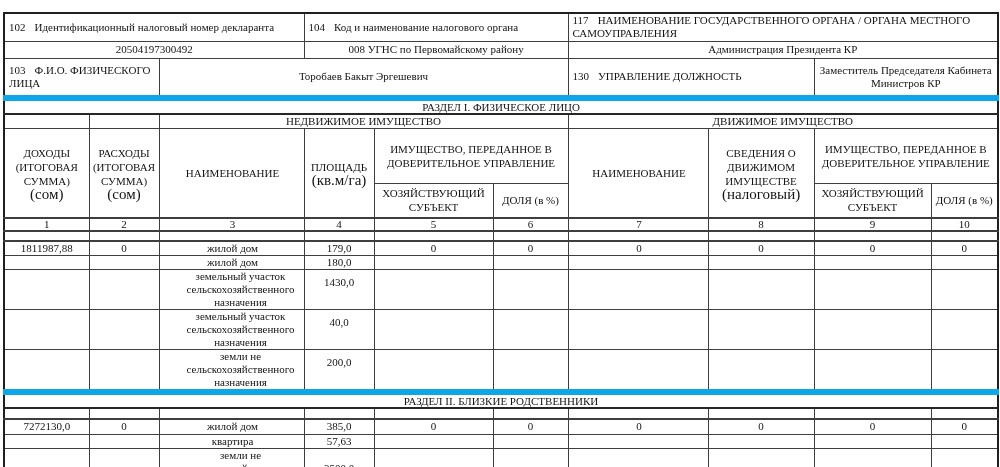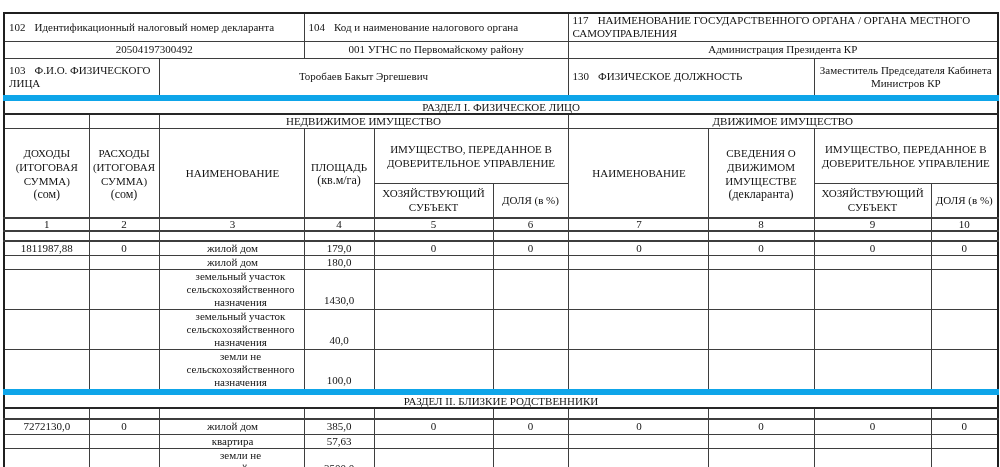--- a/index.html
+++ b/index.html
@@ -25,30 +25,30 @@
     line-height: 13px;
     padding: 0 2px;
     text-align: center;
     vertical-align: middle;
     overflow: hidden;
     word-wrap: break-word;
   }
   td.left { text-align: center; padding-left: 4px; }
   td.lbl  { text-align: left; padding-left: 4px; }
   span.code { margin-right: 9px; }
-  span.note { display: block; font-size: 12px; line-height: 12px; }
+  span.note { display: block; font-size: 15px; line-height: 12px; }
   td.hdr { line-height: 14px; margin-left: 21px; }
   tr.band td {
     border-top: 6px solid #0ea5e9;
     border-bottom: 2px solid #262626;
     line-height: 12px;
   }
   tr.numrow td { border-top-width: 2px; border-bottom-width: 2px; line-height: 11px; }
   tr.firstdata td { border-top-width: 2px; margin-left: 17px; }
-  td.vb { vertical-align: bottom; padding-bottom: 2px; }
+  td.vb { vertical-align: bottom; padding-bottom: 20px; }
   tr.mlrow td.left { vertical-align: middle; padding-left: 20px; }
 </style>
 </head>
 <body>
 
 <table class="decl">
   <colgroup>
     <col style="width:85px">
       <col style="width:70px">
       <col style="width:145px">
@@ -68,30 +68,30 @@
     </td>
     <td colspan="3" class="lbl">
       <span class="code">104</span><span>Код и наименование налогового органа</span>
     </td>
     <td colspan="4" class="lbl">
       <span class="code">117</span><span>НАИМЕНОВАНИЕ ГОСУДАРСТВЕННОГО ОРГАНА / ОРГАНА МЕСТНОГО САМОУПРАВЛЕНИЯ</span>
     </td>
   </tr>
   <tr style="height:17px">
     <td colspan="3">20504197300492</td>
-    <td colspan="3">001 УГНС по Первомайскому району</td>
+    <td colspan="3">008 УГНС по Первомайскому району</td>
     <td colspan="4">Администрация Президента КР</td>
   </tr>
   <tr style="height:40px">
     <td colspan="2" class="lbl">
       <span class="code">103</span><span>Ф.И.О. ФИЗИЧЕСКОГО ЛИЦА</span>
     </td>
     <td colspan="4">Торобаев Бакыт Эргешевич</td>
     <td colspan="2" class="lbl">
-      <span class="code">130</span><span>ФИЗИЧЕСКОЕ ДОЛЖНОСТЬ</span>
+      <span class="code">130</span><span>УПРАВЛЕНИЕ ДОЛЖНОСТЬ</span>
     </td>
     <td colspan="2">Заместитель Председателя Кабинета Министров КР</td>
   </tr>
 
   <tr class="band" style="height:12px">
     <td colspan="10">РАЗДЕЛ I. ФИЗИЧЕСКОЕ ЛИЦО</td>
   </tr>
 
   <tr style="height:13px">
     <td></td>
@@ -111,21 +111,21 @@
     </td>
     <td rowspan="2" class="left hdr">НАИМЕНОВАНИЕ</td>
     <td rowspan="2" class="hdr">
       <span>ПЛОЩАДЬ</span>
       <span class="note">(кв.м/га)</span>
     </td>
     <td colspan="2" class="hdr">ИМУЩЕСТВО, ПЕРЕДАННОЕ В ДОВЕРИТЕЛЬНОЕ УПРАВЛЕНИЕ</td>
     <td rowspan="2" class="left hdr">НАИМЕНОВАНИЕ</td>
     <td rowspan="2" class="hdr">
       <span>СВЕДЕНИЯ О ДВИЖИМОМ ИМУЩЕСТВЕ</span>
-      <span class="note">(декларанта)</span>
+      <span class="note">(налоговый)</span>
     </td>
     <td colspan="2" class="hdr">ИМУЩЕСТВО, ПЕРЕДАННОЕ В ДОВЕРИТЕЛЬНОЕ УПРАВЛЕНИЕ</td>
   </tr>
   <tr style="height:34px">
     <td class="hdr">ХОЗЯЙСТВУЮЩИЙ СУБЪЕКТ</td>
     <td class="hdr">ДОЛЯ (в %)</td>
     <td class="hdr">ХОЗЯЙСТВУЮЩИЙ СУБЪЕКТ</td>
     <td class="hdr">ДОЛЯ (в %)</td>
   </tr>
 
@@ -199,21 +199,21 @@
     <td></td>
     <td class="left"></td>
     <td></td>
     <td></td>
     <td></td>
   </tr>
   <tr class="mlrow" style="height:40px">
     <td></td>
     <td></td>
     <td class="left">земли не сельскохозяйственного назначения</td>
-    <td class="vb">100,0</td>
+    <td class="vb">200,0</td>
     <td></td>
     <td></td>
     <td class="left"></td>
     <td></td>
     <td></td>
     <td></td>
   </tr>
 
   <tr class="band" style="height:13px">
     <td colspan="10">РАЗДЕЛ II. БЛИЗКИЕ РОДСТВЕННИКИ</td>

